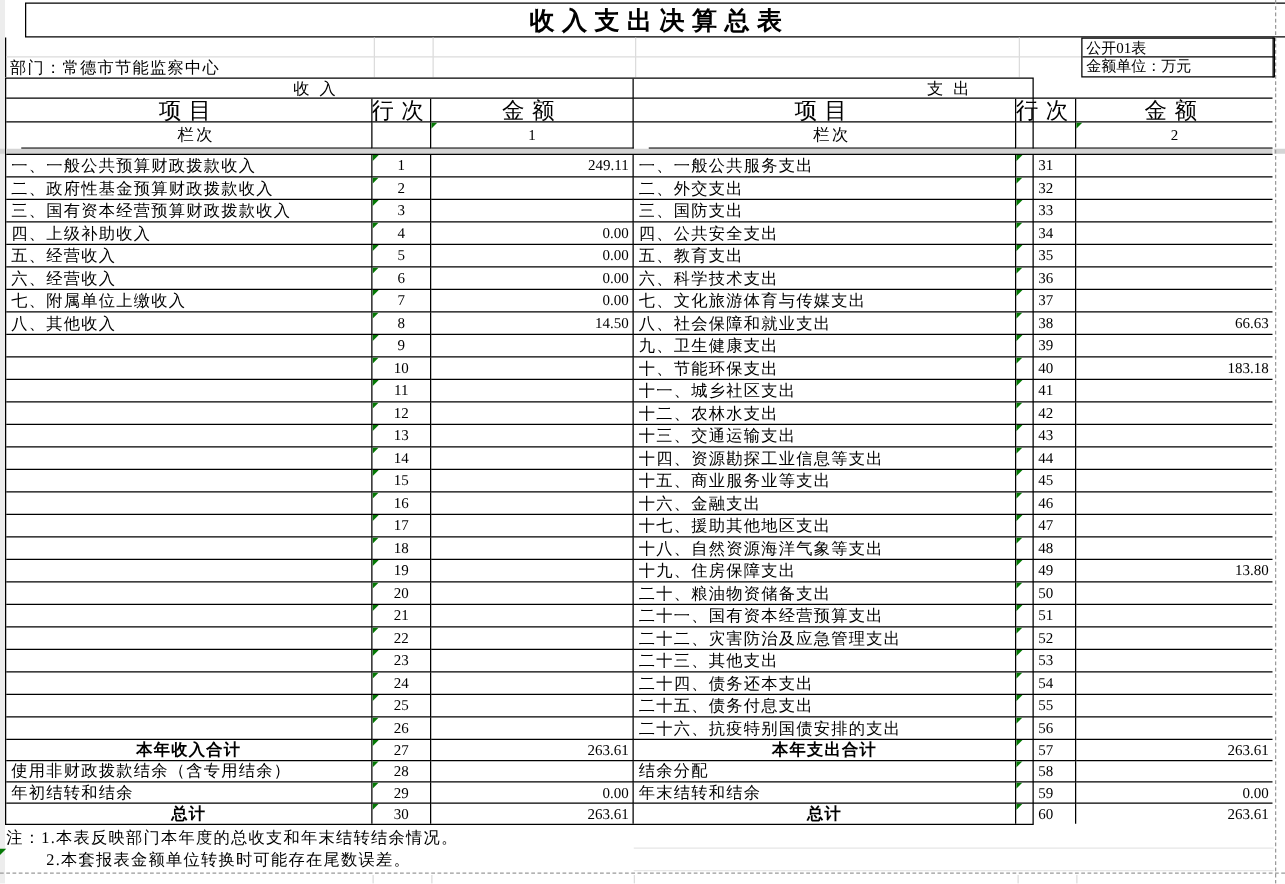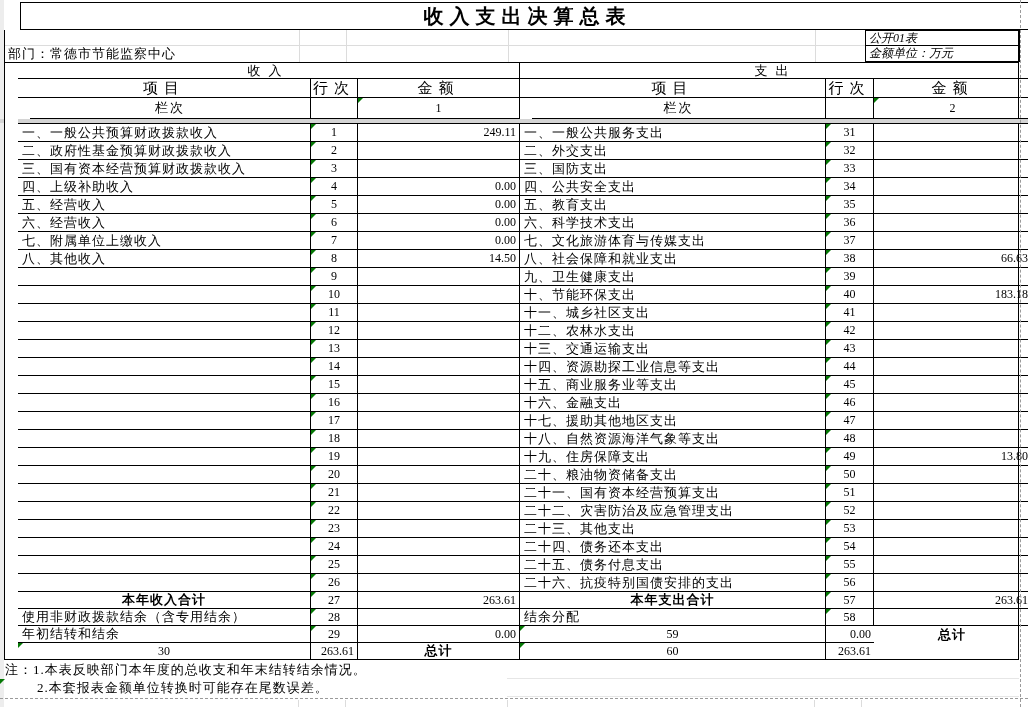--- a/index.html
+++ b/index.html
@@ -12,34 +12,34 @@
   
   .title-box{position:absolute;left:20px;top:2px;width:1015px;height:28px;box-sizing:border-box;
     border:1px solid #000;display:flex;align-items:center;justify-content:center;
     font-size:20px;font-weight:bold;letter-spacing:6px;}
   
   .info{position:absolute;left:4px;top:30px;width:1015px;height:32px;box-sizing:border-box;
     border-left:1px solid #000;border-right:1px solid #000;}
   .info .vgl{position:absolute;top:0;height:32px;width:0;border-left:1px solid #dcdcdc;}
   .info .hgl{position:absolute;left:0;top:15px;width:860px;height:0;border-top:1px solid #dcdcdc;}
   .dept{position:absolute;left:3px;top:15px;height:17px;line-height:17px;font-size:13px;letter-spacing:1px;white-space:nowrap;}
-  .label-box{position:absolute;left:860px;top:0;width:155px;height:32px;box-sizing:border-box;border:1px solid #000;font-style:italic;}
+  .label-box{position:absolute;left:860px;top:0;width:155px;height:32px;box-sizing:border-box;border:1px solid #000;}
   .label-box .row1{height:14px;line-height:14px;border-bottom:1px solid #000;font-size:12px;padding-left:3px;white-space:nowrap;}
   .label-box .row2{height:15px;line-height:15px;font-size:12px;padding-left:3px;white-space:nowrap;}
   
-  .main-table{position:absolute;left:4px;top:62px;width:1015px;height:598px;box-sizing:border-box;
+  .main-table{position:absolute;left:4px;top:62px;width:823px;height:598px;box-sizing:border-box;
     border:1px solid #000;display:grid;background:#fff;
     grid-template-columns:293px 47px 162px 306px 48px 157px;
-    grid-template-rows:16px 19px 21px 5px repeat(26,18px) repeat(3,17px) 16px;padding-left:13px;}
+    grid-template-rows:16px 19px 21px 5px repeat(26,18px) repeat(3,17px) 16px;}
   .cell{position:relative;box-sizing:border-box;border-right:1px solid #000;border-bottom:1px solid #000;
     display:flex;align-items:center;overflow:hidden;white-space:nowrap;}
   .cell.last-col{border-right:none;text-align:center;}
   .cell.last-row{border-bottom:none;}
   .sec{grid-column:span 3;justify-content:center;font-size:13px;letter-spacing:8px;}
-  .hdr{justify-content:center;font-size:15px;letter-spacing:6px;}
+  .hdr{justify-content:center;font-size:18px;letter-spacing:6px;}
   .lan{justify-content:center;font-size:13px;letter-spacing:2px;margin-left:12px;}
   .item{font-size:13px;letter-spacing:1px;padding-left:4px;}
   .item.bold{font-weight:bold;justify-content:center;padding-left:0;}
   .line{justify-content:center;font-size:12px;}
   .amount{justify-content:flex-end;font-size:12px;padding-right:3px;}
   .band{grid-column:1/-1;background:#d4d4d4;border-right:none;border-bottom:1px solid #000;}
   
   .cm::before{content:"";position:absolute;left:0;top:0;width:0;height:0;
     border-top:5px solid #047804;border-right:5px solid transparent;}
   .band-ext{position:absolute;top:119px;height:4px;background:#d4d4d4;}
@@ -262,20 +262,21 @@
       <div class="cell amount last-col">263.61</div>
       <div class="cell item">使用非财政拨款结余（含专用结余）</div>
       <div class="cell line cm">28</div>
       <div class="cell amount"></div>
       <div class="cell item">结余分配</div>
       <div class="cell line cm">58</div>
       <div class="cell amount last-col"></div>
       <div class="cell item">年初结转和结余</div>
       <div class="cell line cm">29</div>
       <div class="cell amount">0.00</div>
+      <div class="cell item">年末结转和结余</div>
       <div class="cell line cm">59</div>
       <div class="cell amount last-col">0.00</div>
       <div class="cell item bold last-row">总计</div>
       <div class="cell line cm last-row">30</div>
       <div class="cell amount last-row">263.61</div>
       <div class="cell item bold last-row">总计</div>
       <div class="cell line cm last-row">60</div>
       <div class="cell amount last-col last-row">263.61</div>
     </div>
 

